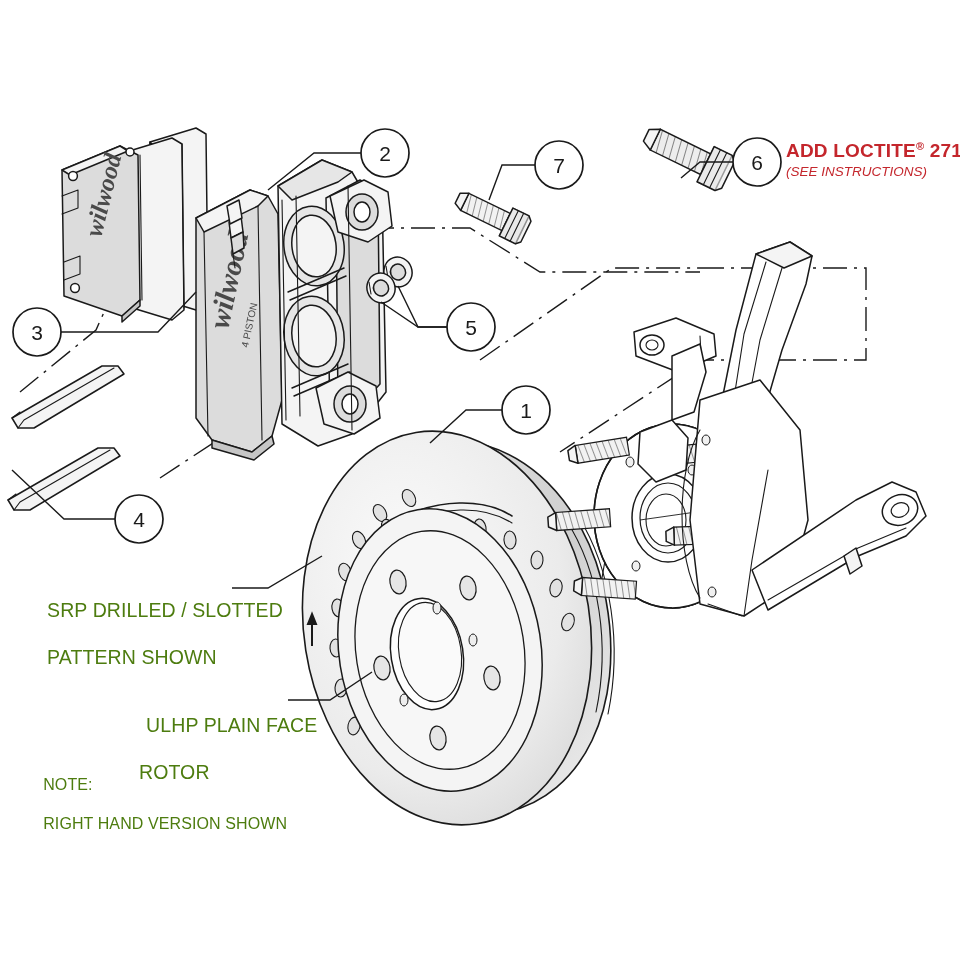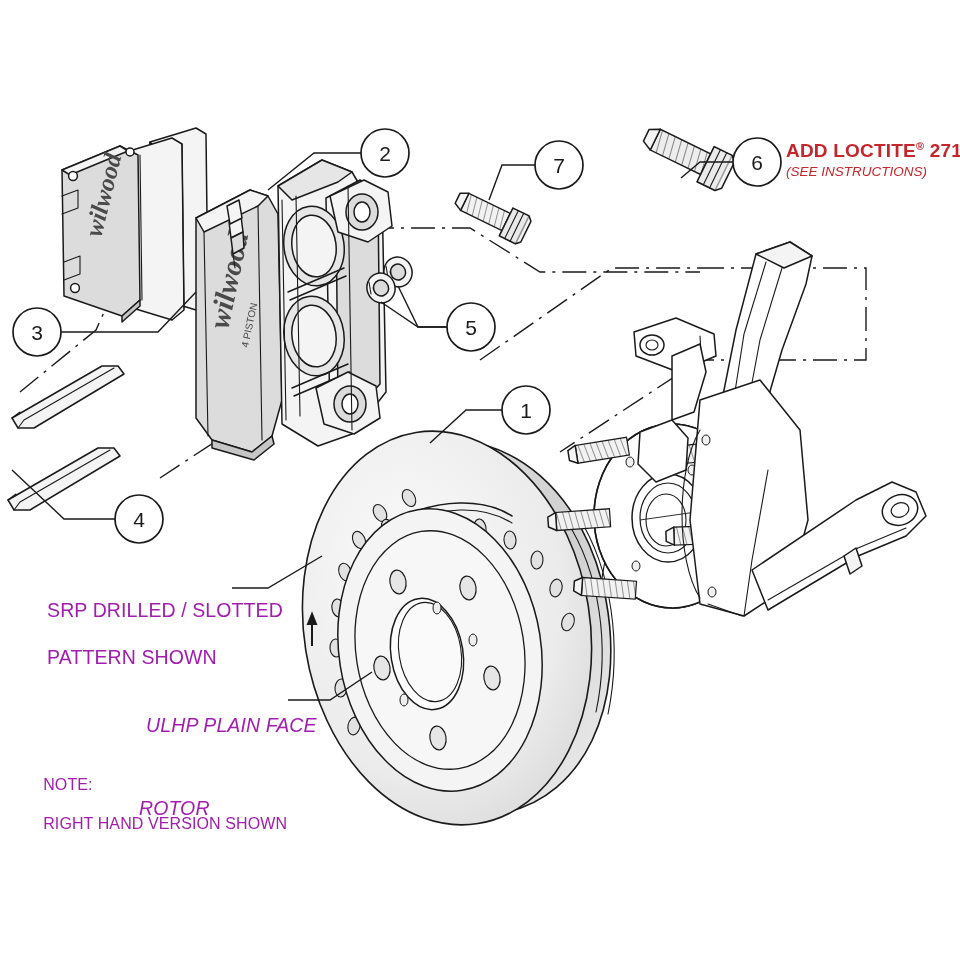--- a/index.html
+++ b/index.html
@@ -17,29 +17,29 @@
   }
   #art {
     position: absolute;
     left: 0; top: 0;
     width: 960px;
     height: 960px;
   }
   .lbl {
     position: absolute;
     font-family: "Liberation Sans", sans-serif;
-    color: #a21caf;
+    color: #4d7c0f;
     white-space: pre;
     line-height: 1.22;
     letter-spacing: 0.1px;
   }
   .lbl-rotor-srp  { left: 25px;  top: 575px; font-size: 19.5px; }
-  .lbl-rotor-ulhp { left: 124px; top: 690px; font-size: 19.5px; font-style: italic; }
+  .lbl-rotor-ulhp { left: 124px; top: 690px; font-size: 19.5px; }
   .lbl-note       { left: 25px;  top: 755px; font-size: 16px; }
-  .ulhp-l2 { display: block; padding-left: 15px; margin-top: 36px; }
+  .ulhp-l2 { display: block; padding-left: 15px; }
   .loctite {
     position: absolute;
     left: 786px;
     top: 140px;
     color: #c4262c;
   }
   .loctite .l1 {
     font-size: 19px;
     font-weight: bold;
     letter-spacing: 0.2px;

